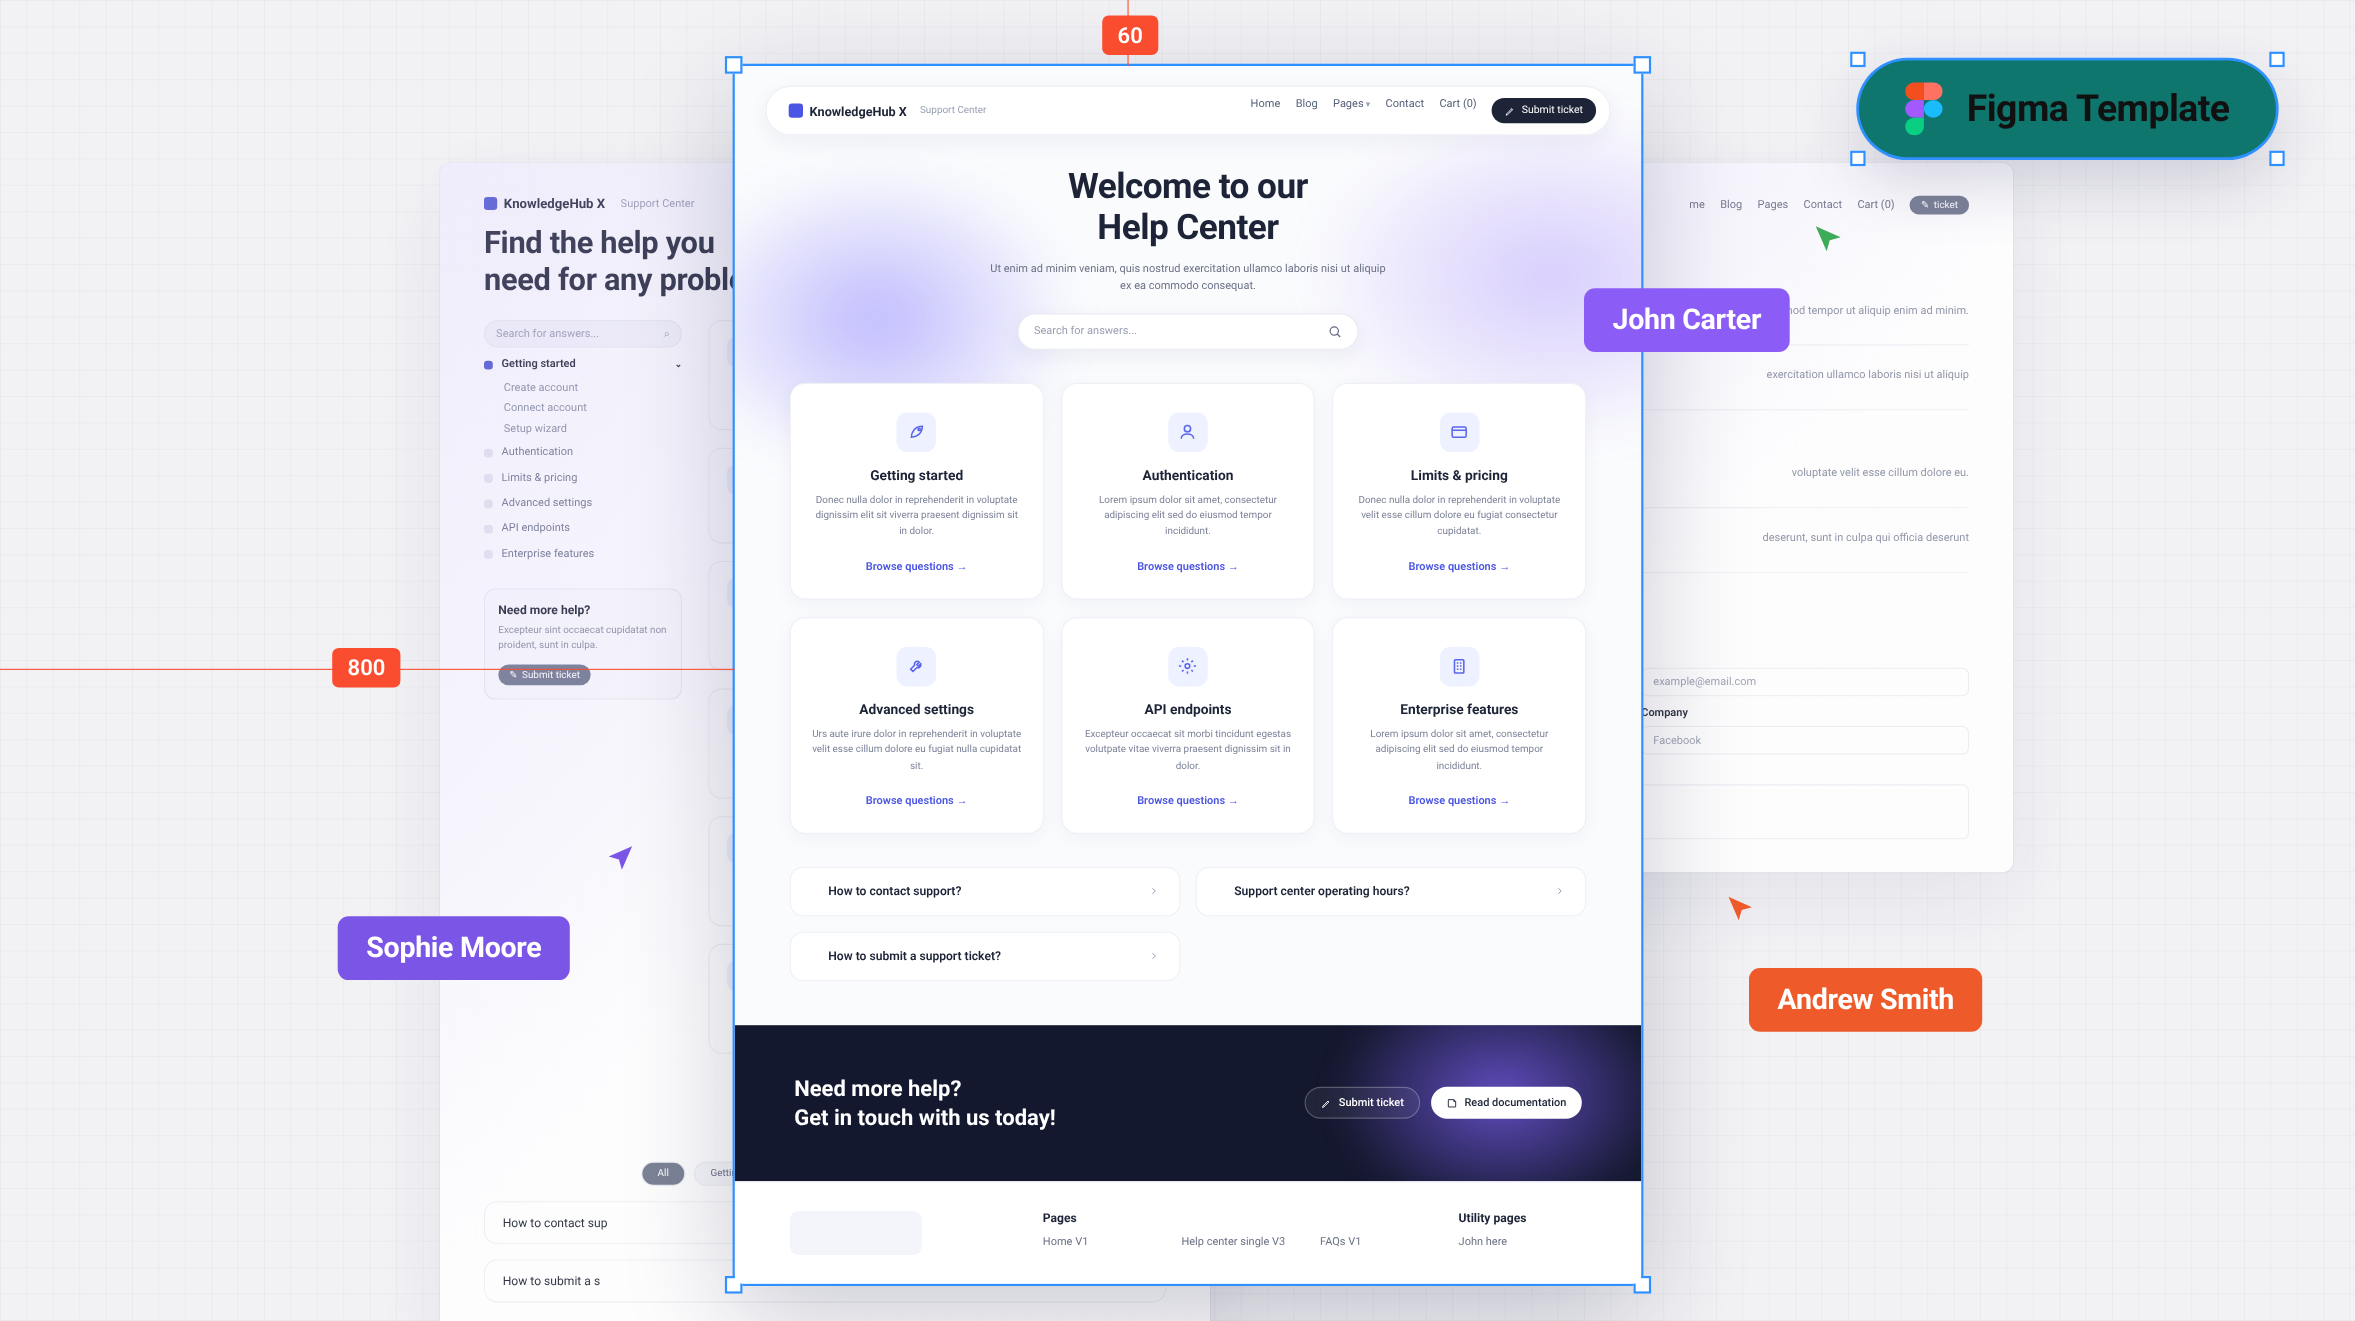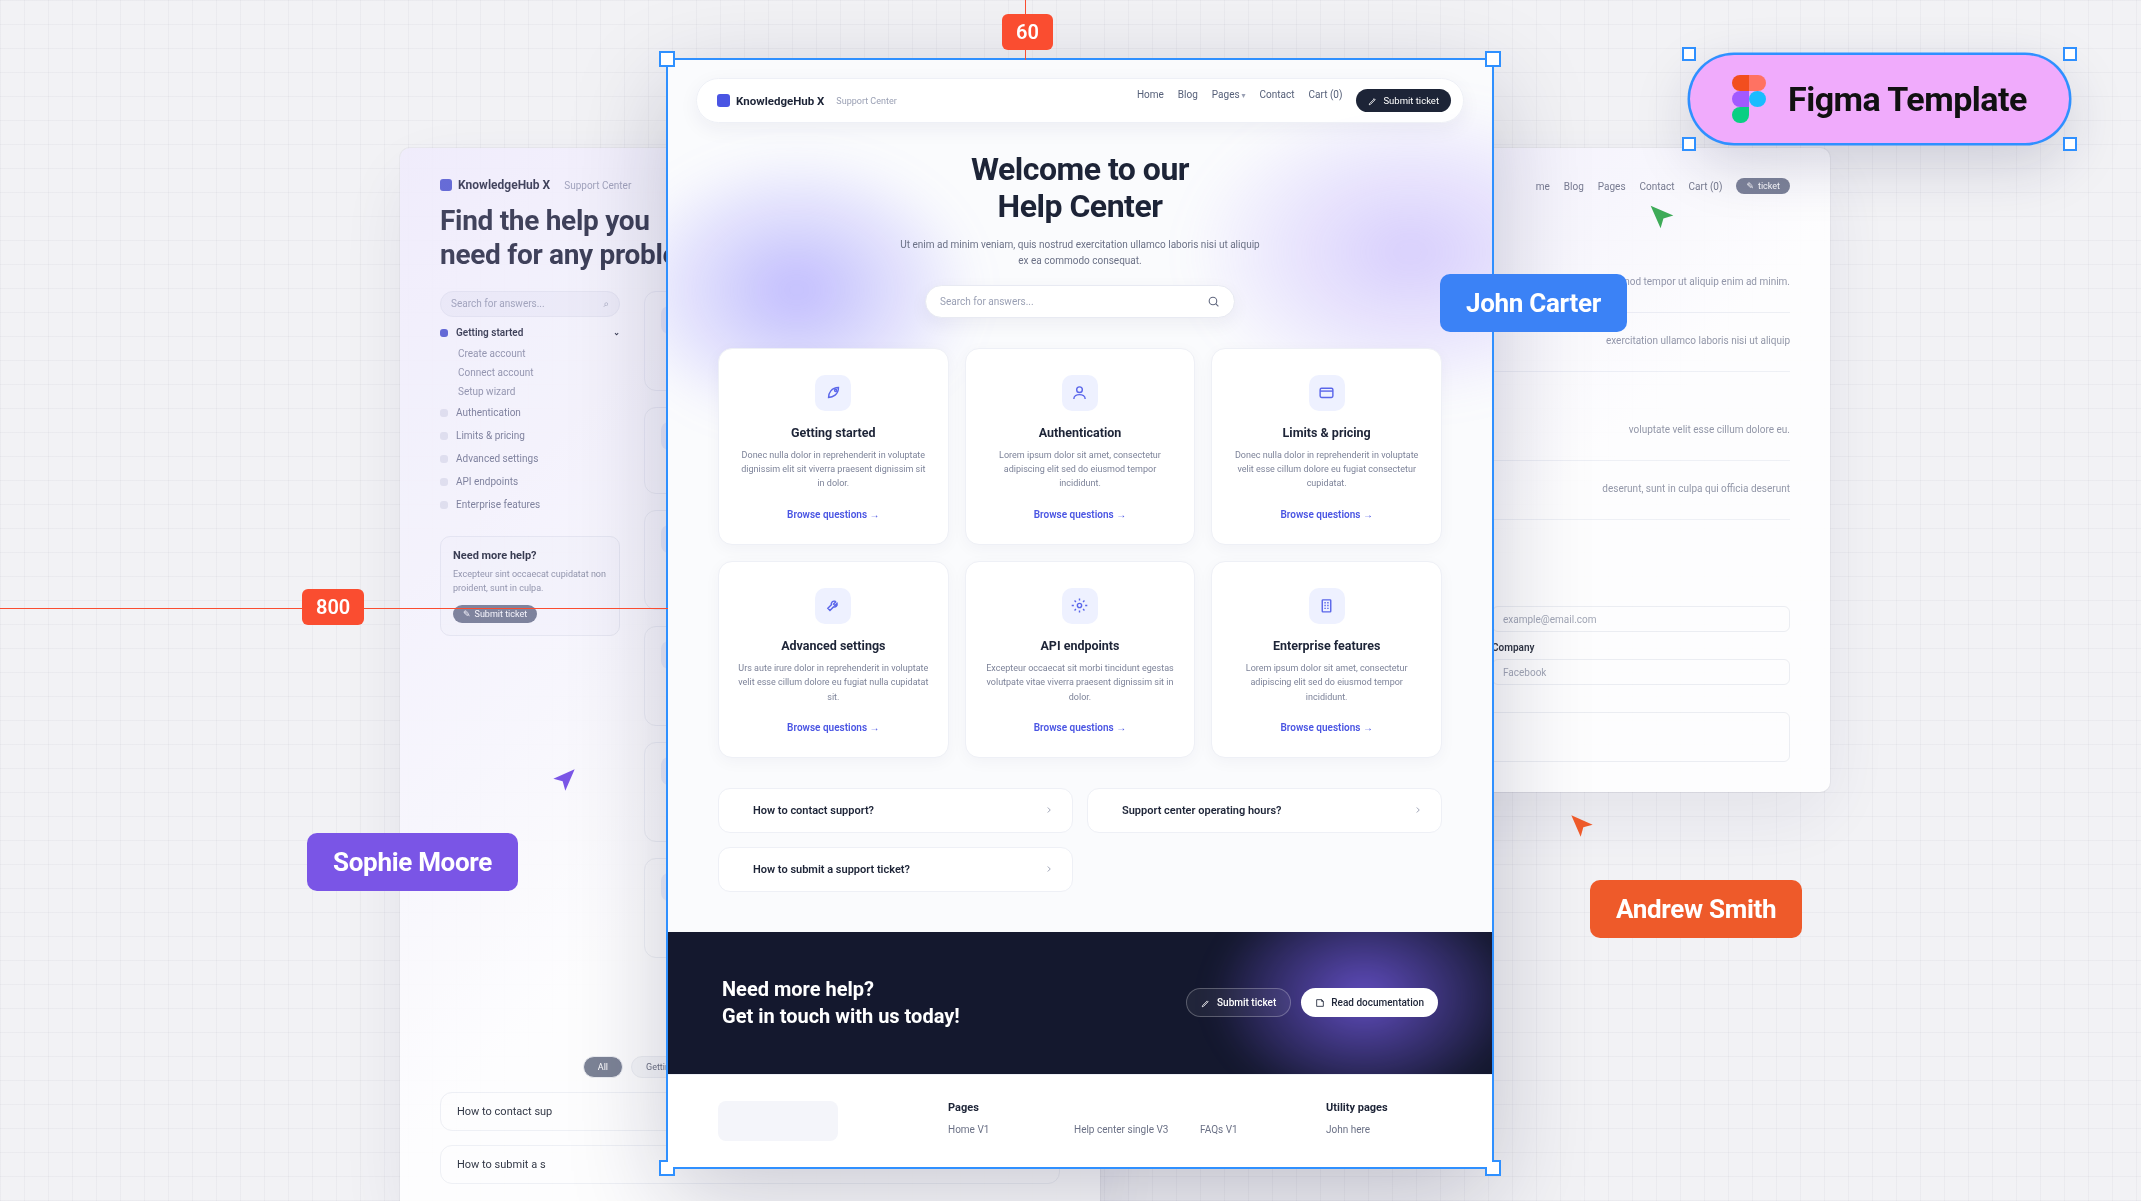--- a/index.html
+++ b/index.html
@@ -145,28 +145,28 @@
   .sel-handle.tl{top:-9px;left:-9px;} .sel-handle.tr{top:-9px;right:-9px;}
   .sel-handle.bl{bottom:-9px;left:-9px;} .sel-handle.br{bottom:-9px;right:-9px;}
 
   
   .guide-h{position:absolute;height:0;border-top:1.5px solid #fa4d30;}
   .guide-v{position:absolute;width:0;border-left:1.5px solid #fa4d30;}
   .dim-badge{position:absolute;background:#fa4d30;color:#fff;font-size:20px;font-weight:600;padding:6px 14px;border-radius:6px;}
 
   
   .cursor-tag{position:absolute;padding:14px 26px;border-radius:10px;color:#fff;font-size:26px;font-weight:700;letter-spacing:-0.3px;}
-  .cursor-tag.green{background:#3b82f6;margin-top:12px;}
+  .cursor-tag.green{background:#8b5cf6;}
   .cursor-tag.purple{background:#7a55e6;}
   .cursor-tag.orange{background:#ee5a2a;}
   .cursor-arrow{position:absolute;}
 
   
   .figma-pill{
-    background:#f0abfc;border-radius:52px;padding:20px 42px;display:flex;align-items:center;gap:22px;
+    background:#0f766e;border-radius:52px;padding:20px 42px;display:flex;align-items:center;gap:22px;
     box-shadow:0 0 0 2.5px #2f90ff, 0 20px 60px rgba(30,30,80,0.18);
     font-size:34px;font-weight:700;color:#111;letter-spacing:-0.5px;
   }
   .figma-logo{width:34px;height:48px;position:relative;flex:none;}
   .figma-logo span{position:absolute;width:17px;height:16px;}
   .figma-logo .a{top:0;left:0;background:#f24e1e;border-radius:8px 0 0 8px;}
   .figma-logo .b{top:0;left:17px;background:#ff7262;border-radius:0 8px 8px 0;}
   .figma-logo .c{top:16px;left:0;background:#a259ff;border-radius:8px 0 0 8px;}
   .figma-logo .d{top:16px;left:17px;background:#1abcfe;border-radius:50%;}
   .figma-logo .e{top:32px;left:0;background:#0acf83;border-radius:8px 0 8px 8px;}

